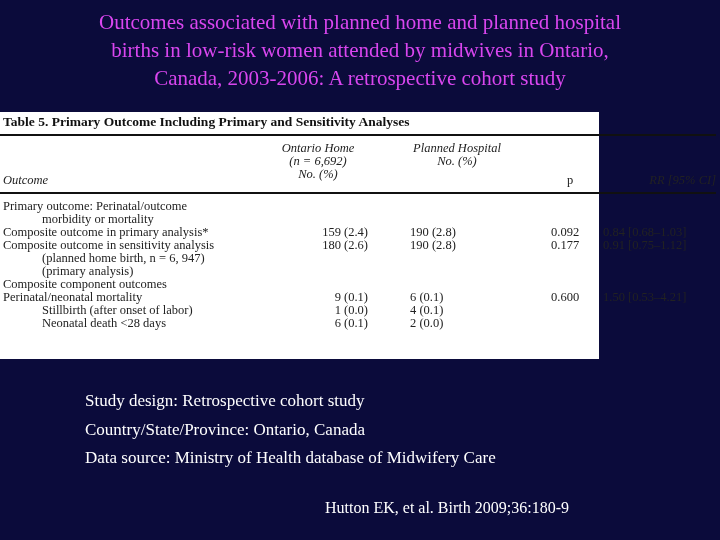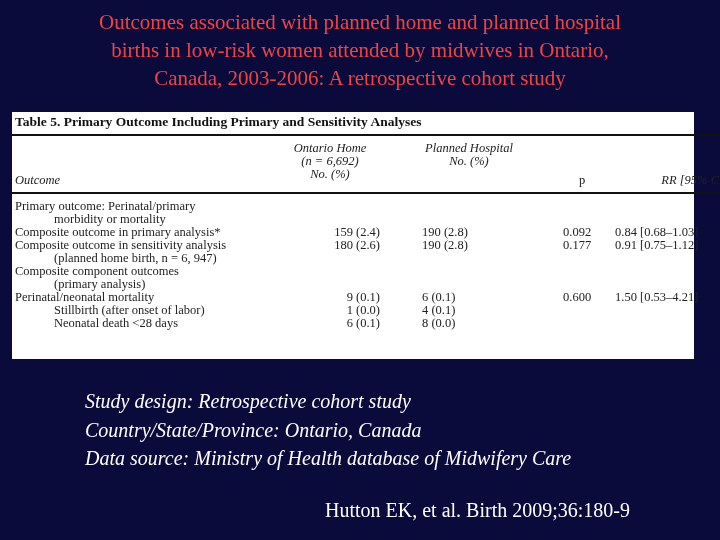--- a/index.html
+++ b/index.html
@@ -4,26 +4,26 @@
 <style>
   html, body { margin:0; padding:0; }
   body {
     width:720px; height:540px; overflow:hidden;
     background:#0b0b3b;
     font-family:"Liberation Serif", "DejaVu Serif", serif;
     position:relative;
   }
   .title {
     position:absolute; left:0; top:8px; width:720px;
-    text-align:center; color:#ef4444;
+    text-align:center; color:#d946ef;
     font-size:21px; line-height:28px;
   }
   .title div { white-space:nowrap; }
   .table-img {
-    position:absolute; left:12px; top:112px; width:682px; height:247px;
+    position:absolute; left:0; top:112px; width:599px; height:247px;
     background:#ffffff; color:#222;
     font-size:12.5px;
   }
   .tbl-caption {
     position:absolute; left:3px; top:2px; font-weight:bold; font-size:13.5px; color:#111;
     white-space:nowrap;
   }
   .rule { position:absolute; left:0; width:716px; height:2px; background:#111; }
   .rule.r1 { top:22px; }
   .rule.r2 { top:80px; }
@@ -37,25 +37,25 @@
   .row { position:relative; height:13px; line-height:13px; white-space:nowrap; }
   .row span { position:absolute; }
   .c-out { left:3px; }
   .c-out.ind1 { left:14px;margin-left:28px; }
   .c-home { left:278px; width:90px; text-align:right; }
   .c-hosp { left:410px; width:90px; }
   .c-p { left:551px; }
   .c-rr { left:603px; }
   .info {
     position:absolute; left:85px; top:387px; color:#ffffff;
-    font-size:20px; line-height:28.5px;font-style:italic;
+    font-size:17px; line-height:28.5px;
   }
   .info div { white-space:nowrap; }
   .citation {
-    position:absolute; left:325px; top:499px; color:#ffffff; font-size:20px; white-space:nowrap;
+    position:absolute; left:325px; top:499px; color:#ffffff; font-size:16px; white-space:nowrap;
   }
 </style>
 </head>
 <body>
 
 <div class="title">
   <div>Outcomes associated with planned home and planned hospital</div>
   <div>births in low-risk women attended by midwives in Ontario,</div>
   <div>Canada, 2003-2006: A retrospective cohort study</div>
 </div>
@@ -74,21 +74,21 @@
     <div>Planned Hospital</div>
     <div>No. (%)</div>
   </div>
   <div class="hdr p">p</div>
   <div class="hdr rr">RR [95% CI]</div>
 
   <div class="rule r2"></div>
 
   <div class="rows">
     <div class="row">
-      <span class="c-out">Primary outcome: Perinatal/primary</span>
+      <span class="c-out">Primary outcome: Perinatal/outcome</span>
     </div>
     <div class="row">
       <span class="c-out ind1">morbidity or mortality</span>
     </div>
     <div class="row">
       <span class="c-out">Composite outcome in primary analysis*</span>
       <span class="c-home">159 (2.4)</span>
       <span class="c-hosp">190 (2.8)</span>
       <span class="c-p">0.092</span>
       <span class="c-rr">0.84 [0.68–1.03]</span>
@@ -97,41 +97,41 @@
       <span class="c-out">Composite outcome in sensitivity analysis</span>
       <span class="c-home">180 (2.6)</span>
       <span class="c-hosp">190 (2.8)</span>
       <span class="c-p">0.177</span>
       <span class="c-rr">0.91 [0.75–1.12]</span>
     </div>
     <div class="row">
       <span class="c-out ind1">(planned home birth, n = 6, 947)</span>
     </div>
     <div class="row">
-      <span class="c-out">Composite component outcomes</span>
+      <span class="c-out ind1">(primary analysis)</span>
     </div>
     <div class="row">
-      <span class="c-out ind1">(primary analysis)</span>
+      <span class="c-out">Composite component outcomes</span>
     </div>
     <div class="row">
       <span class="c-out">Perinatal/neonatal mortality</span>
       <span class="c-home">9 (0.1)</span>
       <span class="c-hosp">6 (0.1)</span>
       <span class="c-p">0.600</span>
       <span class="c-rr">1.50 [0.53–4.21]</span>
     </div>
     <div class="row">
       <span class="c-out ind1">Stillbirth (after onset of labor)</span>
       <span class="c-home">1 (0.0)</span>
       <span class="c-hosp">4 (0.1)</span>
     </div>
     <div class="row">
       <span class="c-out ind1">Neonatal death &lt;28 days</span>
       <span class="c-home">6 (0.1)</span>
-      <span class="c-hosp">8 (0.0)</span>
+      <span class="c-hosp">2 (0.0)</span>
     </div>
   </div>
 </div>
 
 <div class="info">
   <div>Study design:  Retrospective cohort study</div>
   <div>Country/State/Province:  Ontario, Canada</div>
   <div>Data source:  Ministry of Health database of Midwifery Care</div>
 </div>
 

